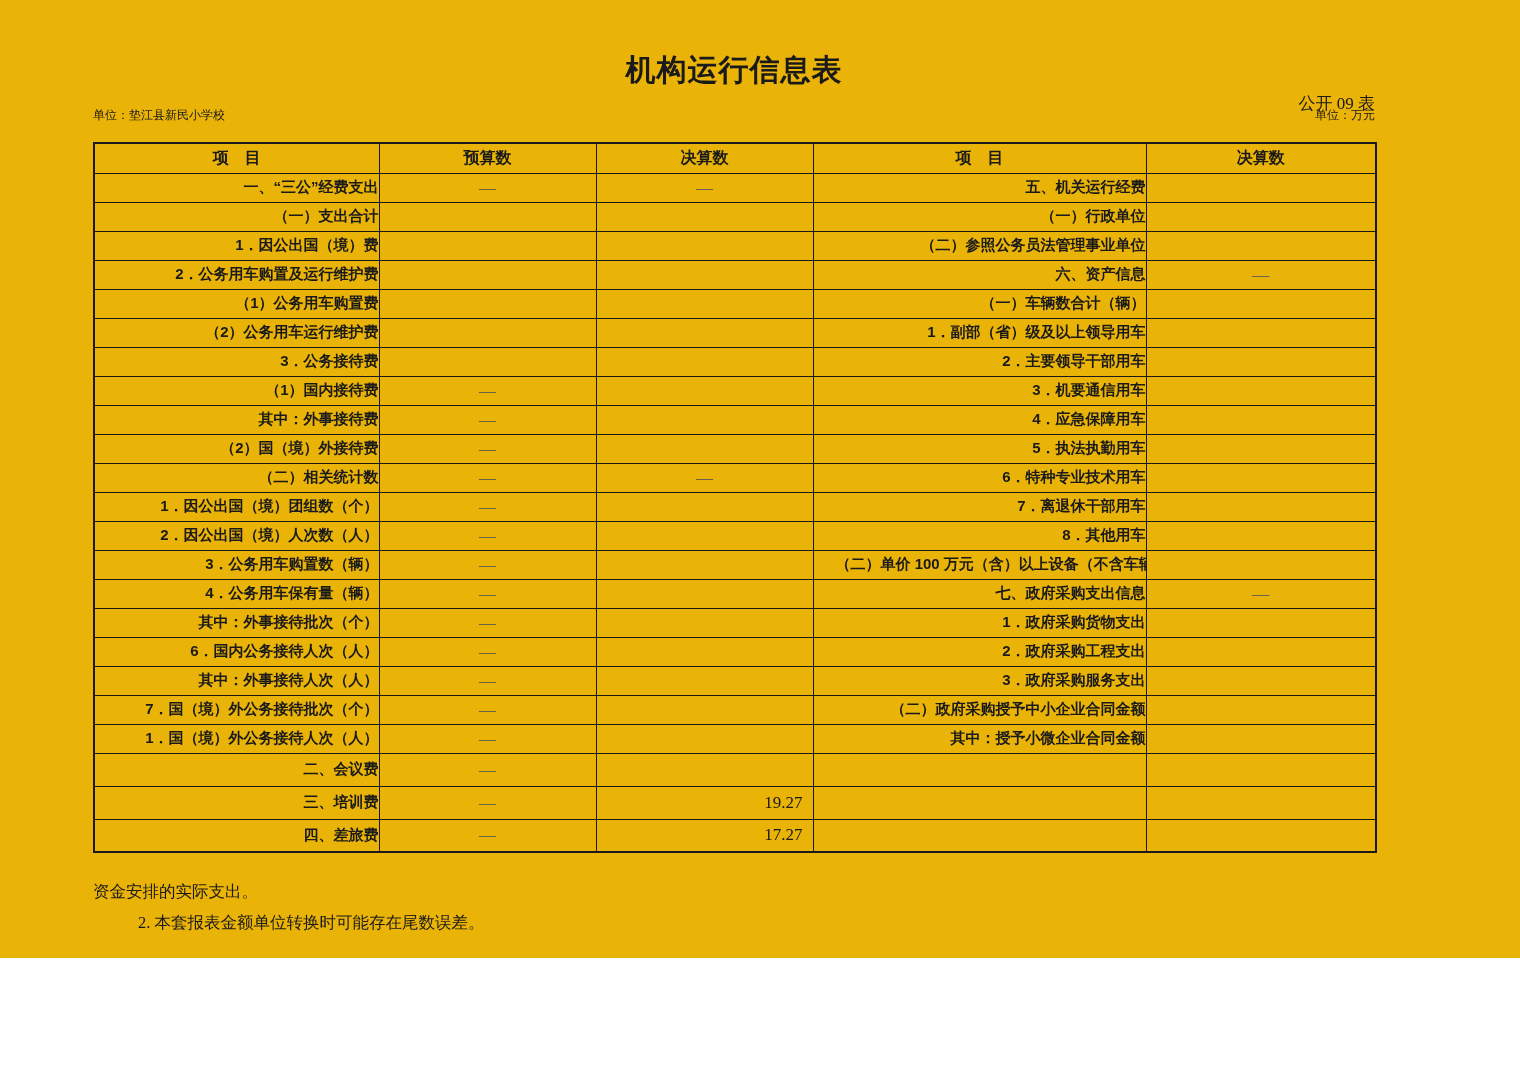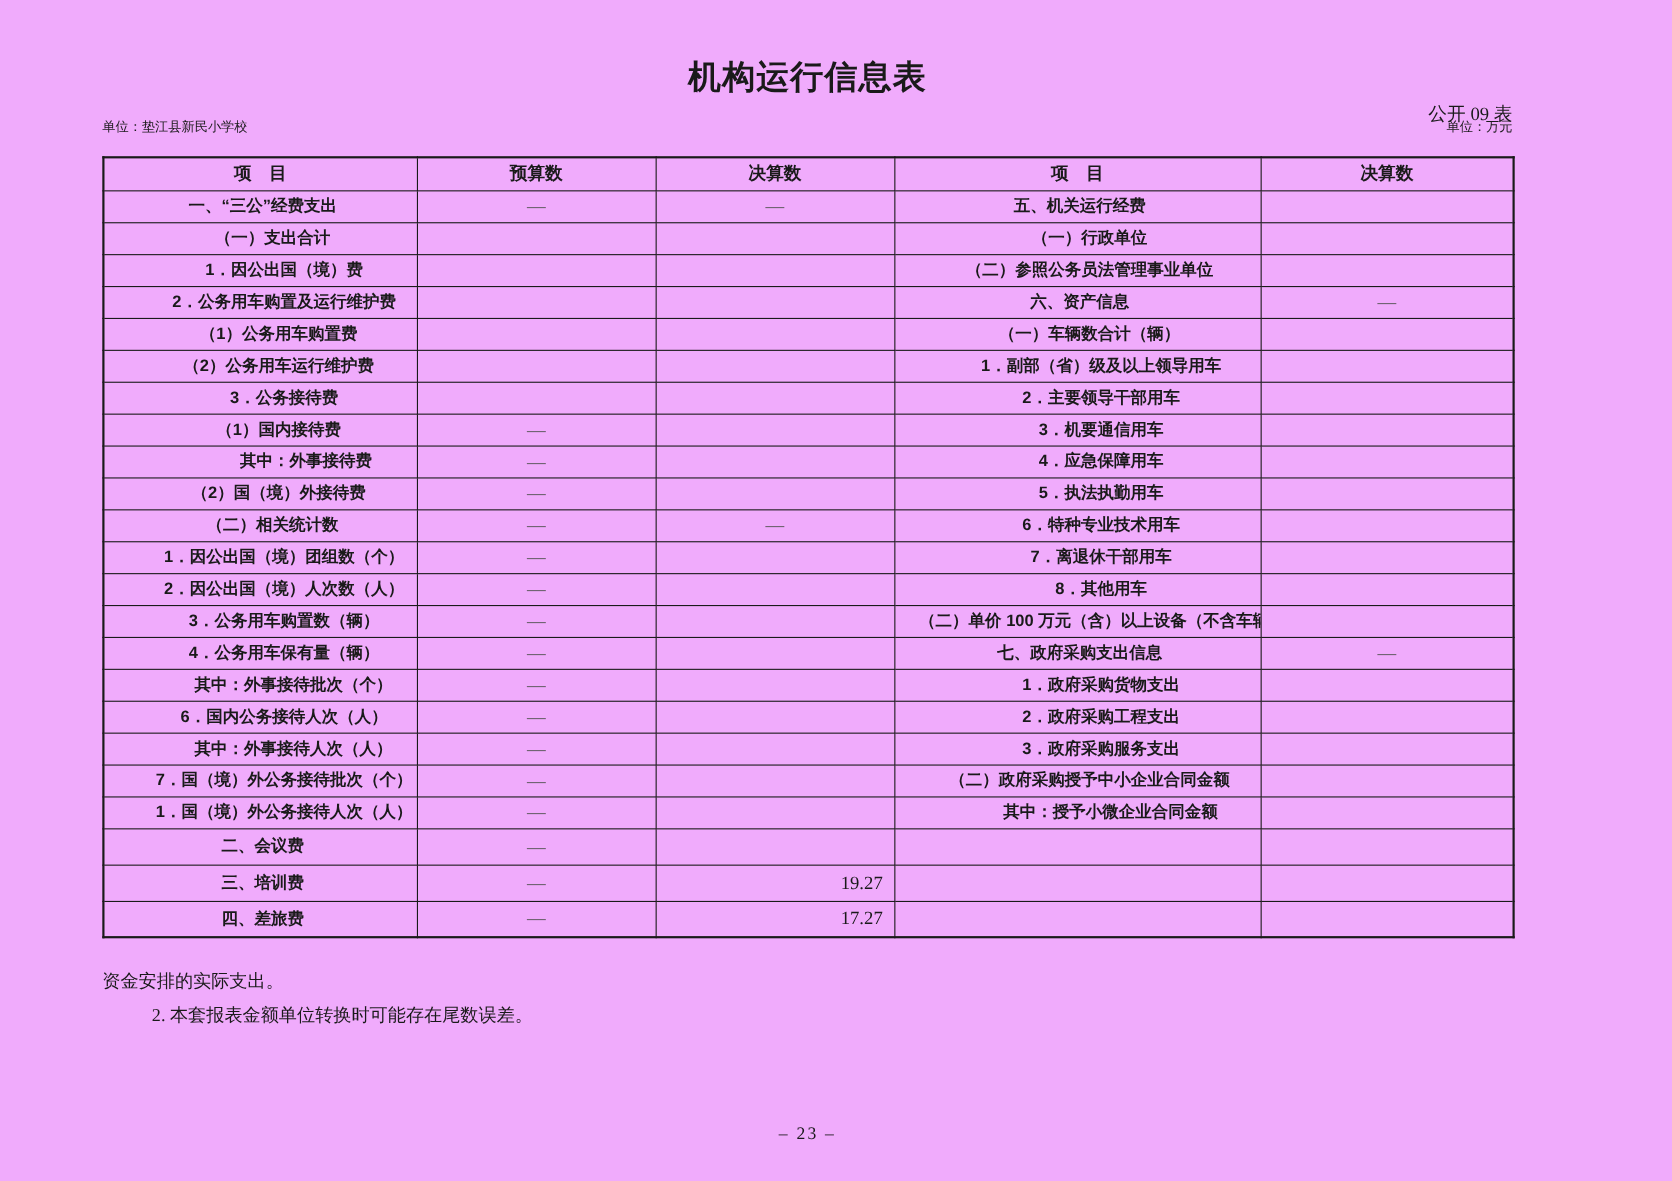--- a/index.html
+++ b/index.html
@@ -1,21 +1,21 @@
 <!DOCTYPE html>
 <html><head>
 <meta charset="utf-8">
 <style>
   * { margin: 0; padding: 0; box-sizing: border-box; }
   html, body { background: #ffffff; }
   .page {
     position: relative;
     width: 1520px;
-    height: 1074px;
-    background: #f0abfc;
+    height: 958px;
+    background: #eab308;
     color: #1a1a1a;
     font-family: "Liberation Serif", "DejaVu Serif", serif;
   }
   .title {
     position: absolute;
     top: 50px; left: 93px; width: 1282px;
     text-align: center;
     font-size: 30px;
     font-weight: bold;
     letter-spacing: 1px;
@@ -55,21 +55,21 @@
     font-weight: bold;
     text-align: center;
     font-family: "Liberation Sans", "DejaVu Sans", sans-serif;
   }
   table.main tr { height: 29px; padding-left: 32px; }
   table.main tr.tall { height: 33px; }
   td.item {
     font-family: "Liberation Sans", "DejaVu Sans", sans-serif;
     font-weight: bold;
     font-size: 15px;
-    text-align: center;
+    text-align: right;
   }
   td.val {
     font-size: 17px;
     font-family: "Liberation Serif", "DejaVu Serif", serif;
   }
   td.val.center { text-align: center; color: #555; }
   td.val.num { text-align: right; padding-right: 10px; }
   .ind0 { padding-left: 4px; }
   .ind1 { padding-left: 22px; }
   .ind2 { padding-left: 33px; }

